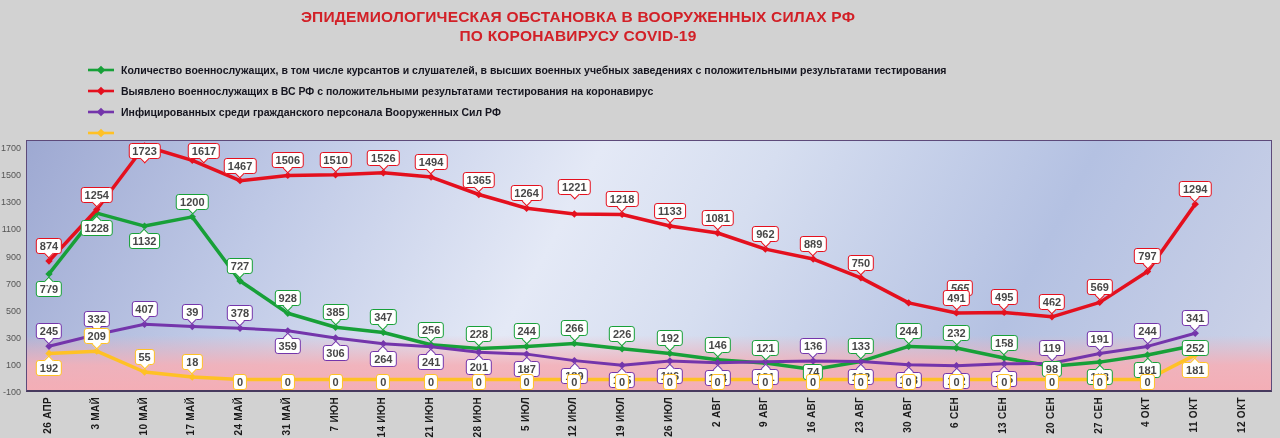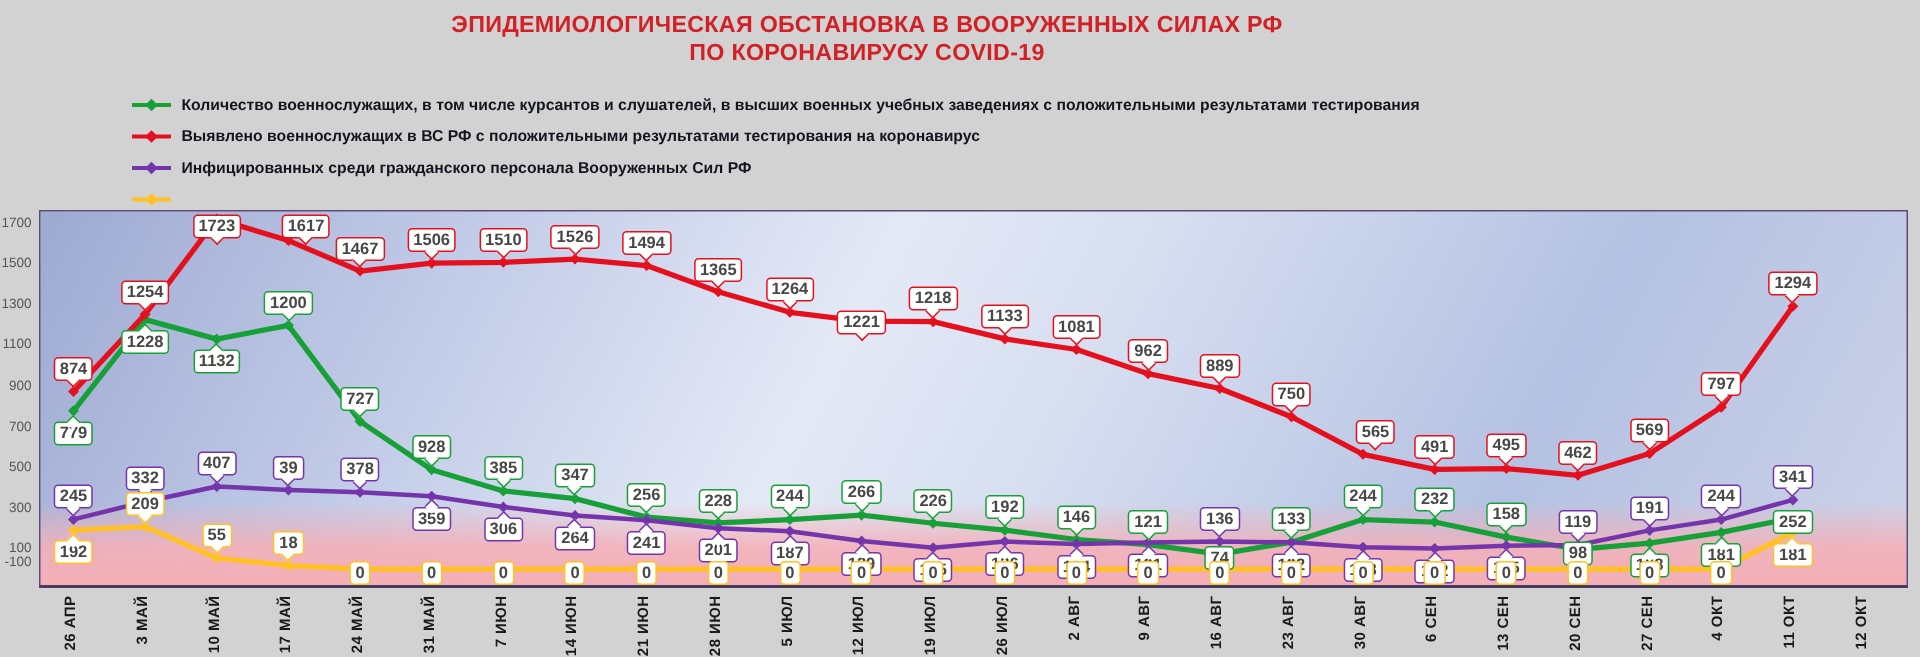--- a/index.html
+++ b/index.html
@@ -111,21 +111,21 @@
   <div id="yaxis">
       <div class="ytick" style="top: 143.129px;">1700</div>
       <div class="ytick" style="top: 170.226px;">1500</div>
       <div class="ytick" style="top: 197.323px;">1300</div>
       <div class="ytick" style="top: 224.419px;">1100</div>
       <div class="ytick" style="top: 251.516px;">900</div>
       <div class="ytick" style="top: 278.613px;">700</div>
       <div class="ytick" style="top: 305.71px;">500</div>
       <div class="ytick" style="top: 332.806px;">300</div>
       <div class="ytick" style="top: 359.903px;">100</div>
-      <div class="ytick" style="top: 369px;">-100</div>
+      <div class="ytick" style="top: 387px;">-100</div>
     </div>
 
   <div id="plot">
       <svg width="1246" height="252">
         <polyline points="22,132.90967741935484 69.75999999999999,72.0774193548387 117.52,85.08387096774194 165.28,75.87096774193549 213.04,139.9548387096774 260.79999999999995,172.2 308.56,186.29032258064518 356.32,191.43870967741935 404.08,203.76774193548385 451.84,207.56129032258065 499.59999999999997,205.39354838709676 547.36,202.41290322580645 595.12,207.83225806451614 642.88,212.43870967741935 690.64,218.6709677419355 738.4,222.05806451612904 786.16,228.4258064516129 833.92,220.43225806451613 881.68,205.39354838709676 929.4399999999999,207.01935483870966 977.1999999999999,217.0451612903226 1024.96,225.1741935483871 1072.72,221.10967741935485 1120.48,213.92903225806452 1168.24,204.30967741935484" fill="none" stroke="#17a038" stroke-width="3.5" stroke-linejoin="round"></polyline>
         <rect x="19.4" y="130.30967741935484" width="5.2" height="5.2" transform="rotate(45 22 132.90967741935484)" fill="#17a038"></rect>
         <rect x="67.16" y="69.4774193548387" width="5.2" height="5.2" transform="rotate(45 69.75999999999999 72.0774193548387)" fill="#17a038"></rect>
         <rect x="114.92" y="82.48387096774195" width="5.2" height="5.2" transform="rotate(45 117.52 85.08387096774194)" fill="#17a038"></rect>
         <rect x="162.68" y="73.2709677419355" width="5.2" height="5.2" transform="rotate(45 165.28 75.87096774193549)" fill="#17a038"></rect>
         <rect x="210.44" y="137.3548387096774" width="5.2" height="5.2" transform="rotate(45 213.04 139.9548387096774)" fill="#17a038"></rect>
@@ -307,28 +307,28 @@
       <div class="dlabel side-above" style="--c: #e4101e; left: 69.76px; top: 61.5548px; transform: translate(-50%, -100%);">1254</div>
       <div class="dlabel side-above" style="--c: #e4101e; left: 117.52px; top: 18px; transform: translate(-50%, -100%);">1723</div>
       <div class="dlabel side-above" style="--c: #e4101e; left: 177px; top: 18px; transform: translate(-50%, -100%);">1617</div>
       <div class="dlabel side-above" style="--c: #e4101e; left: 213.04px; top: 32.6968px; transform: translate(-50%, -100%);">1467</div>
       <div class="dlabel side-above" style="--c: #e4101e; left: 260.8px; top: 27.4129px; transform: translate(-50%, -100%);">1506</div>
       <div class="dlabel side-above" style="--c: #e4101e; left: 308.56px; top: 26.871px; transform: translate(-50%, -100%);">1510</div>
       <div class="dlabel side-above" style="--c: #e4101e; left: 356.32px; top: 24.7032px; transform: translate(-50%, -100%);">1526</div>
       <div class="dlabel side-above" style="--c: #e4101e; left: 404.08px; top: 29.0387px; transform: translate(-50%, -100%);">1494</div>
       <div class="dlabel side-above" style="--c: #e4101e; left: 451.84px; top: 46.5161px; transform: translate(-50%, -100%);">1365</div>
       <div class="dlabel side-above" style="--c: #e4101e; left: 499.6px; top: 60.2px; transform: translate(-50%, -100%);">1264</div>
-      <div class="dlabel side-above" style="--c: #e4101e; left: 547.36px; top: 82px; transform: translate(-50%, -100%);">1221</div>
+      <div class="dlabel side-above" style="--c: #e4101e; left: 547.36px; top: 54px; transform: translate(-50%, -100%);">1221</div>
       <div class="dlabel side-above" style="--c: #e4101e; left: 595.12px; top: 66.4323px; transform: translate(-50%, -100%);">1218</div>
       <div class="dlabel side-above" style="--c: #e4101e; left: 642.88px; top: 77.9484px; transform: translate(-50%, -100%);">1133</div>
       <div class="dlabel side-above" style="--c: #e4101e; left: 690.64px; top: 84.9935px; transform: translate(-50%, -100%);">1081</div>
       <div class="dlabel side-above" style="--c: #e4101e; left: 738.4px; top: 101.116px; transform: translate(-50%, -100%);">962</div>
       <div class="dlabel side-above" style="--c: #e4101e; left: 786.16px; top: 111.006px; transform: translate(-50%, -100%);">889</div>
       <div class="dlabel side-above" style="--c: #e4101e; left: 833.92px; top: 129.839px; transform: translate(-50%, -100%);">750</div>
-      <div class="dlabel side-above" style="--c: #e4101e; left: 890px; top: 154.903px; transform: translate(-50%, -100%);">565</div>
+      <div class="dlabel side-above" style="--c: #e4101e; left: 933px; top: 154.903px; transform: translate(-50%, -100%); font-style: italic;">565</div>
       <div class="dlabel side-above" style="--c: #e4101e; left: 929.44px; top: 164.929px; transform: translate(-50%, -100%);">491</div>
       <div class="dlabel side-above" style="--c: #e4101e; left: 977.2px; top: 164.387px; transform: translate(-50%, -100%);">495</div>
       <div class="dlabel side-above" style="--c: #e4101e; left: 1024.96px; top: 168.858px; transform: translate(-50%, -100%);">462</div>
       <div class="dlabel side-above" style="--c: #e4101e; left: 1072.72px; top: 154.361px; transform: translate(-50%, -100%);">569</div>
       <div class="dlabel side-above" style="--c: #e4101e; left: 1120.48px; top: 123.471px; transform: translate(-50%, -100%);">797</div>
       <div class="dlabel side-above" style="--c: #e4101e; left: 1168.24px; top: 56.1355px; transform: translate(-50%, -100%);">1294</div>
     </div>
 
   <div id="xaxis">
       <div class="xtick" style="left: 41px;">26 АПР</div>

